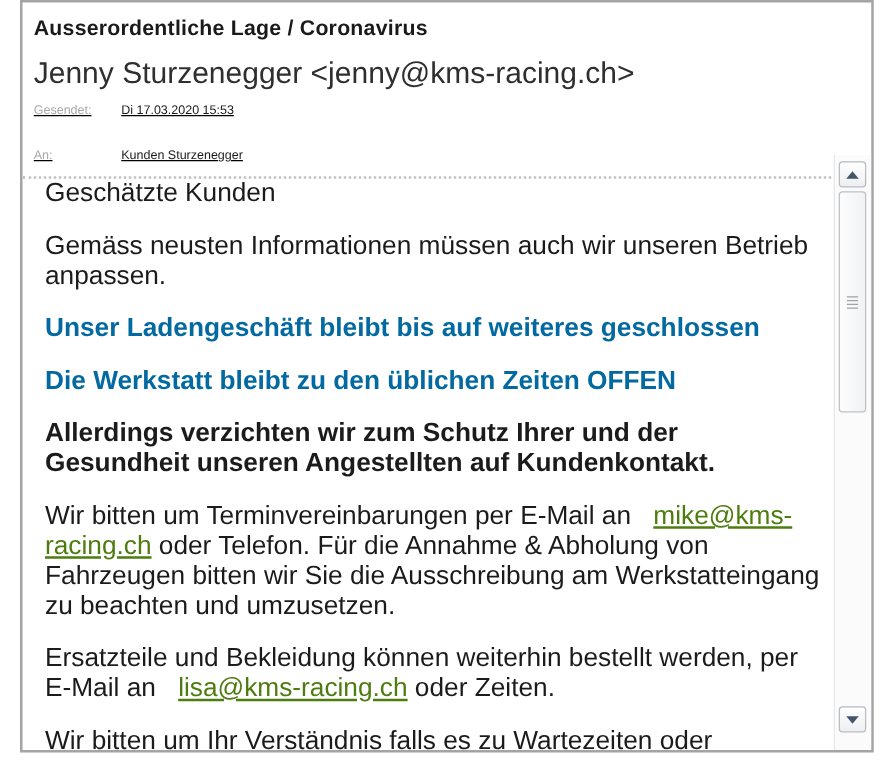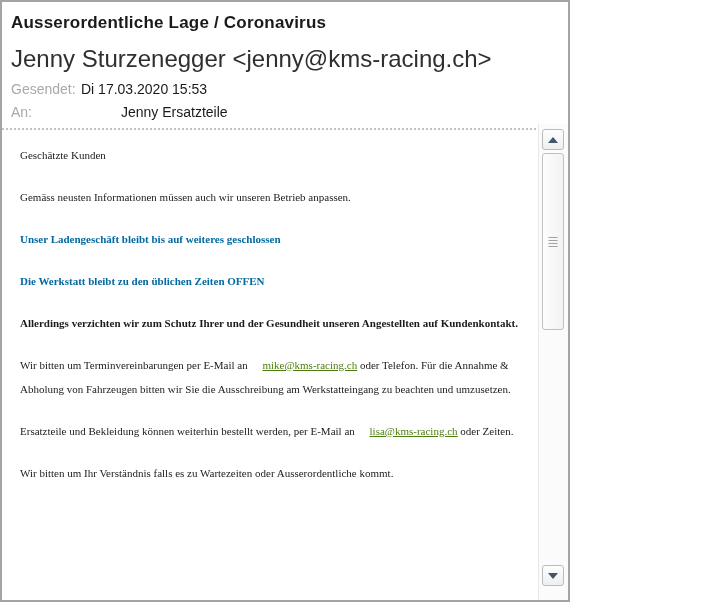--- a/index.html
+++ b/index.html
@@ -3,43 +3,43 @@
 <meta charset="utf-8">
 <style>
   * { box-sizing: border-box; }
   html, body { margin: 0; padding: 0; }
   body {
     width: 715px; height: 610px; background: #ffffff;
     font-family: "Liberation Sans", "DejaVu Sans", sans-serif;
     position: relative; overflow: hidden;
   }
   .window {
-    position: absolute; left: 0; top: 0; width: 570px; height: 602px;
+    position: absolute; left: 16px; top: 0; width: 683px; height: 602px;
     border: 2px solid #a4a4a4; background: #fff; overflow: hidden;
   }
   
   .header { padding: 0 10px 0 9px; }
   .subject {
     margin: 9px 0 0; font-size: 17px; font-weight: 700; color: #1a1a1a;
     line-height: 24px; letter-spacing: 0.2px;
   }
   .sender {
     margin: 11px 0 0; font-size: 24px; font-weight: 400; color: #2f2f2f;
     line-height: 26px;
   }
-  .meta-row { display: flex; font-size: 14px; line-height: 16px; margin-top: 9px; }
-  .meta-row.second { margin-top: 7px; gap: 40px; }
+  .meta-row { display: flex; font-size: 10px; line-height: 16px; margin-top: 9px; text-decoration: underline; }
+  .meta-row.second { margin-top: 20px; }
   .meta-label { width: 70px; color: #a9a9a9; flex: 0 0 70px; }
   .meta-value { color: #1a1a1a; }
   .separator { margin-top: 8px; border-top: 2px dotted #c2c2c2; height: 0; width: 100%; }
   
   .mail-body {
     position: absolute; left: 0; top: 122px; right: 30px; bottom: 0;
     padding: 19px 10px 0 18px; overflow: hidden;
-    font-size: 11px; line-height: 24px; color: #1b1b1b; font-family: Liberation Serif, serif;
+    font-size: 21px; line-height: 24px; color: #1b1b1b;
   }
   .mail-body p { margin: 0 0 18px; }
   .p-red { color: #0369a1; font-weight: 700; }
   .p-bold { font-weight: 700; }
   a.email-link { color: #4d7c0f; text-decoration: underline; cursor: pointer; margin-left: 12px; }
   
   .scrollbar {
     position: absolute; top: 122px; right: 0; width: 30px; bottom: 0;
     background: #fbfbfb; border-left: 1px solid #e8e8e8;
   }
@@ -79,21 +79,21 @@
 
   <div class="header">
     <div class="subject">Ausserordentliche Lage / Coronavirus</div>
     <div class="sender">Jenny Sturzenegger &lt;jenny@kms-racing.ch&gt;</div>
     <div class="meta-row">
       <span class="meta-label">Gesendet:</span>
       <span class="meta-value">Di 17.03.2020 15:53</span>
     </div>
     <div class="meta-row second">
       <span class="meta-label">An:</span>
-      <span class="meta-value">Jenny Ersatzteile</span>
+      <span class="meta-value">Kunden Sturzenegger</span>
     </div>
   </div>
 
   <div class="separator"></div>
 
   <div class="mail-body">
     <p>
       <span>Geschätzte Kunden</span>
     </p>
     <p>

